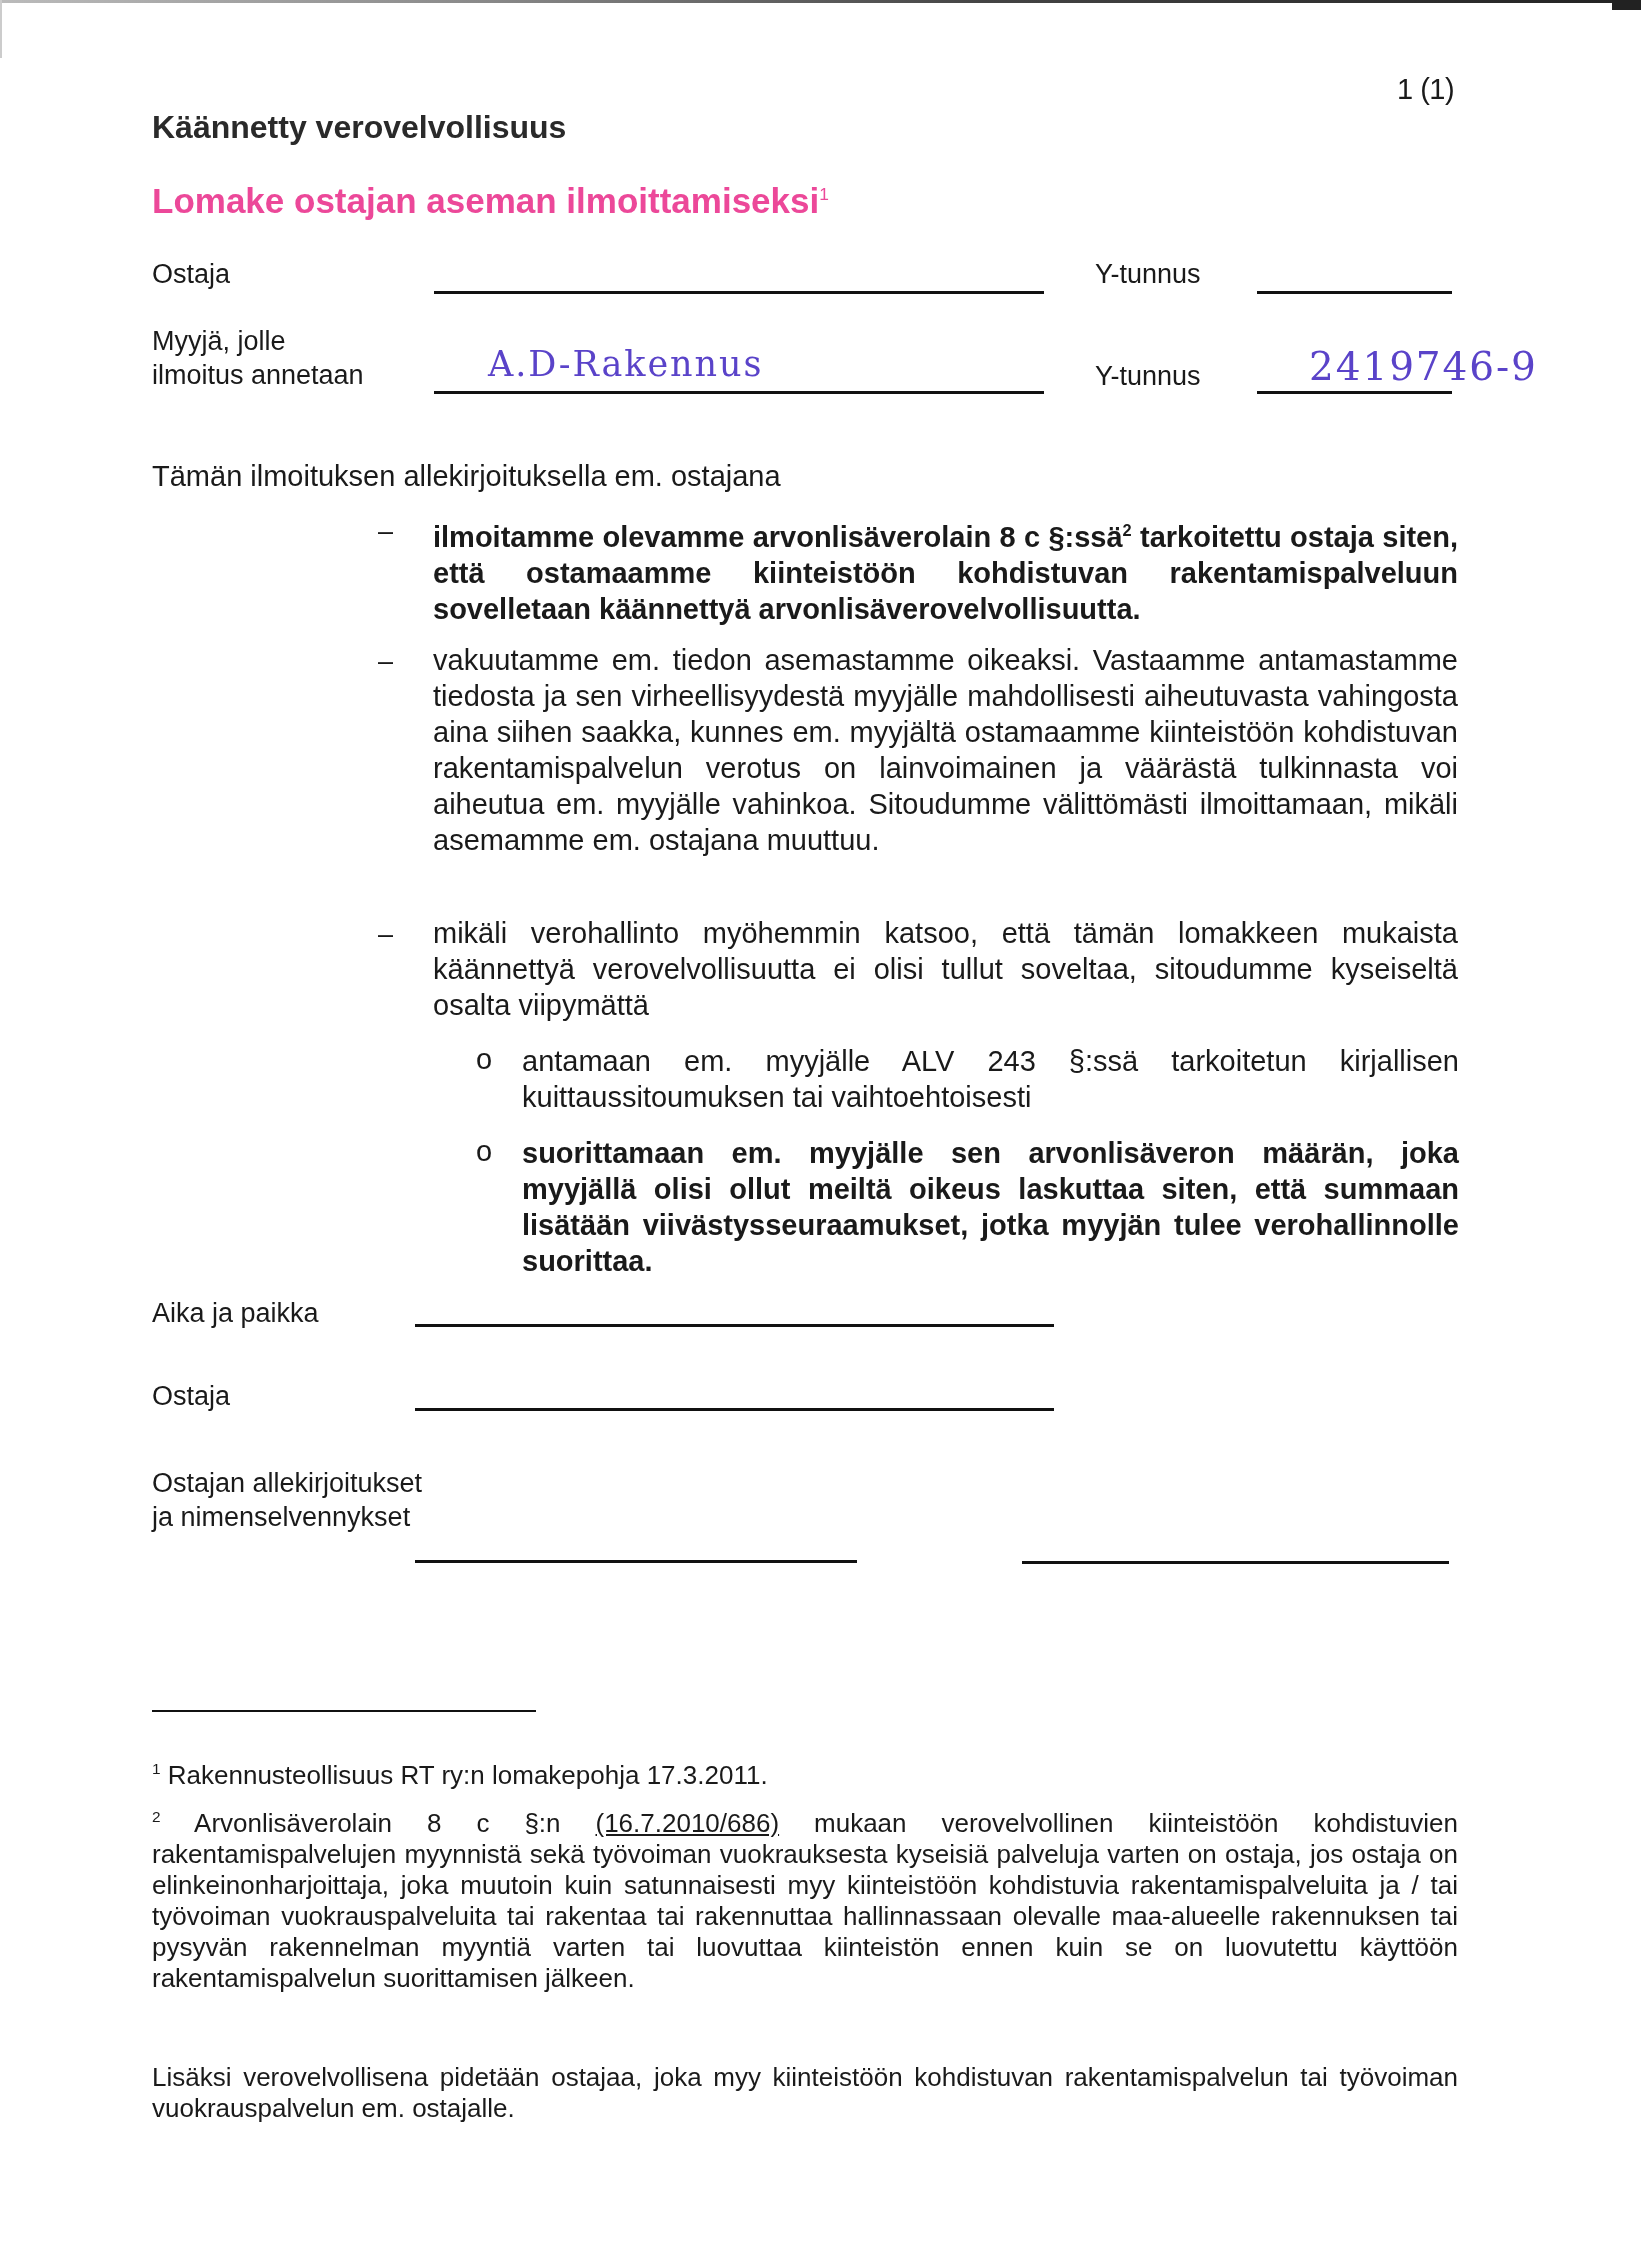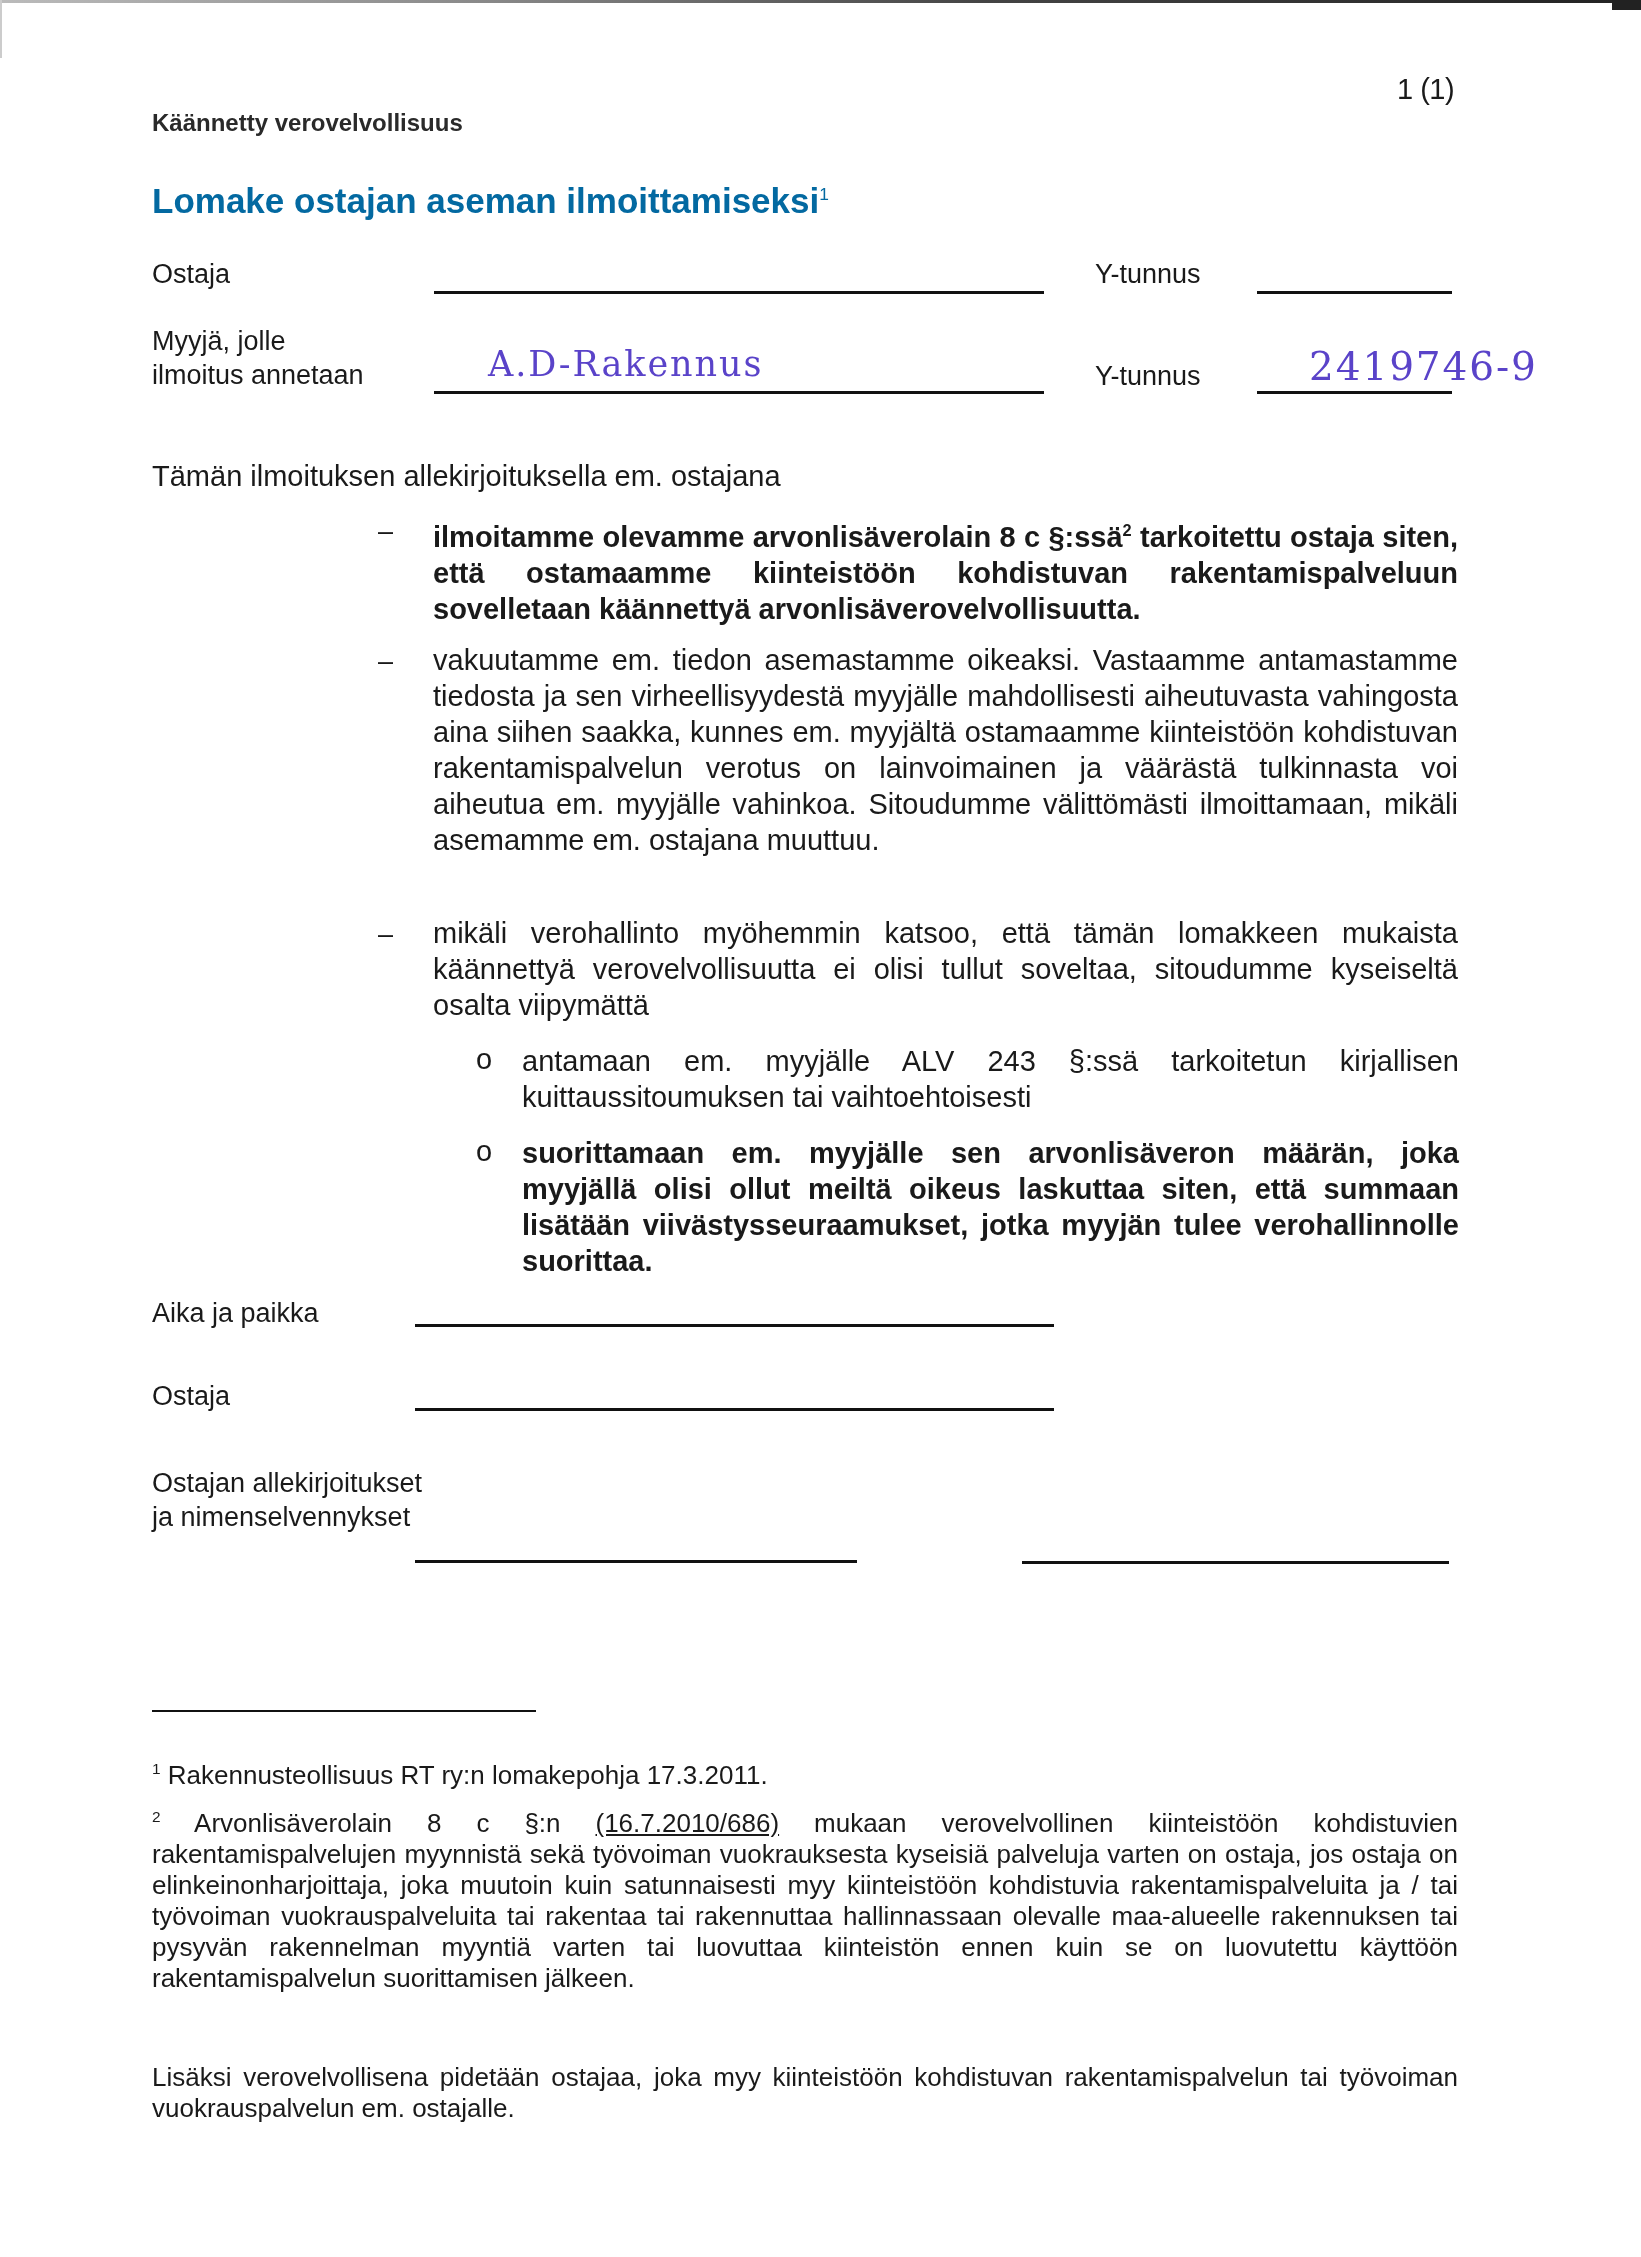--- a/index.html
+++ b/index.html
@@ -6,22 +6,22 @@
   body {
     width: 1641px; height: 2257px; position: relative; overflow: hidden;
     font-family: "Liberation Sans", sans-serif; color: #1a1a1a;
   }
   .scan-top { position: absolute; left: 0; top: 0; width: 1641px; height: 2.9px; background: linear-gradient(90deg,#bbb 0%,#888 30%,#444 60%,#222 100%); }
   .scan-corner { position: absolute; right: 0; top: 0; width: 29px; height: 9.7px; background: #222; }
   .scan-left { position: absolute; left: 0; top: 0; width: 1.9px; height: 58px; background: #ccc; }
 
   .abs { position: absolute; }
   .page-num { left: 1397px; top: 73px; font-size: 29px; letter-spacing: -0.5px; }
-  .subtitle { left: 152px; top: 109px; font-size: 24px; font-weight: bold; color: #2a2a2a; }
-  .title { left: 152px; top: 181px; font-size: 35px; font-weight: bold; color: #0369a1; }
+  .subtitle { left: 152px; top: 109px; font-size: 32px; font-weight: bold; color: #2a2a2a; }
+  .title { left: 152px; top: 181px; font-size: 35px; font-weight: bold; color: #ec4899; }
   .title sup { font-size: 17.4px; font-weight: normal; vertical-align: super; }
 
   .label { font-size: 27px; line-height: 34px; }
   .line { position: absolute; height: 2.9px; background: #111; }
 
   .hand { position: absolute; font-family: "DejaVu Serif", serif; color: #5a43c9; letter-spacing: 1.9px; margin-left: 44px; }
 
   .body-text { font-size: 29px; line-height: 36px; text-align: justify; }
   .bold { font-weight: bold; }
   .dash { position: absolute; font-size: 27px; }

